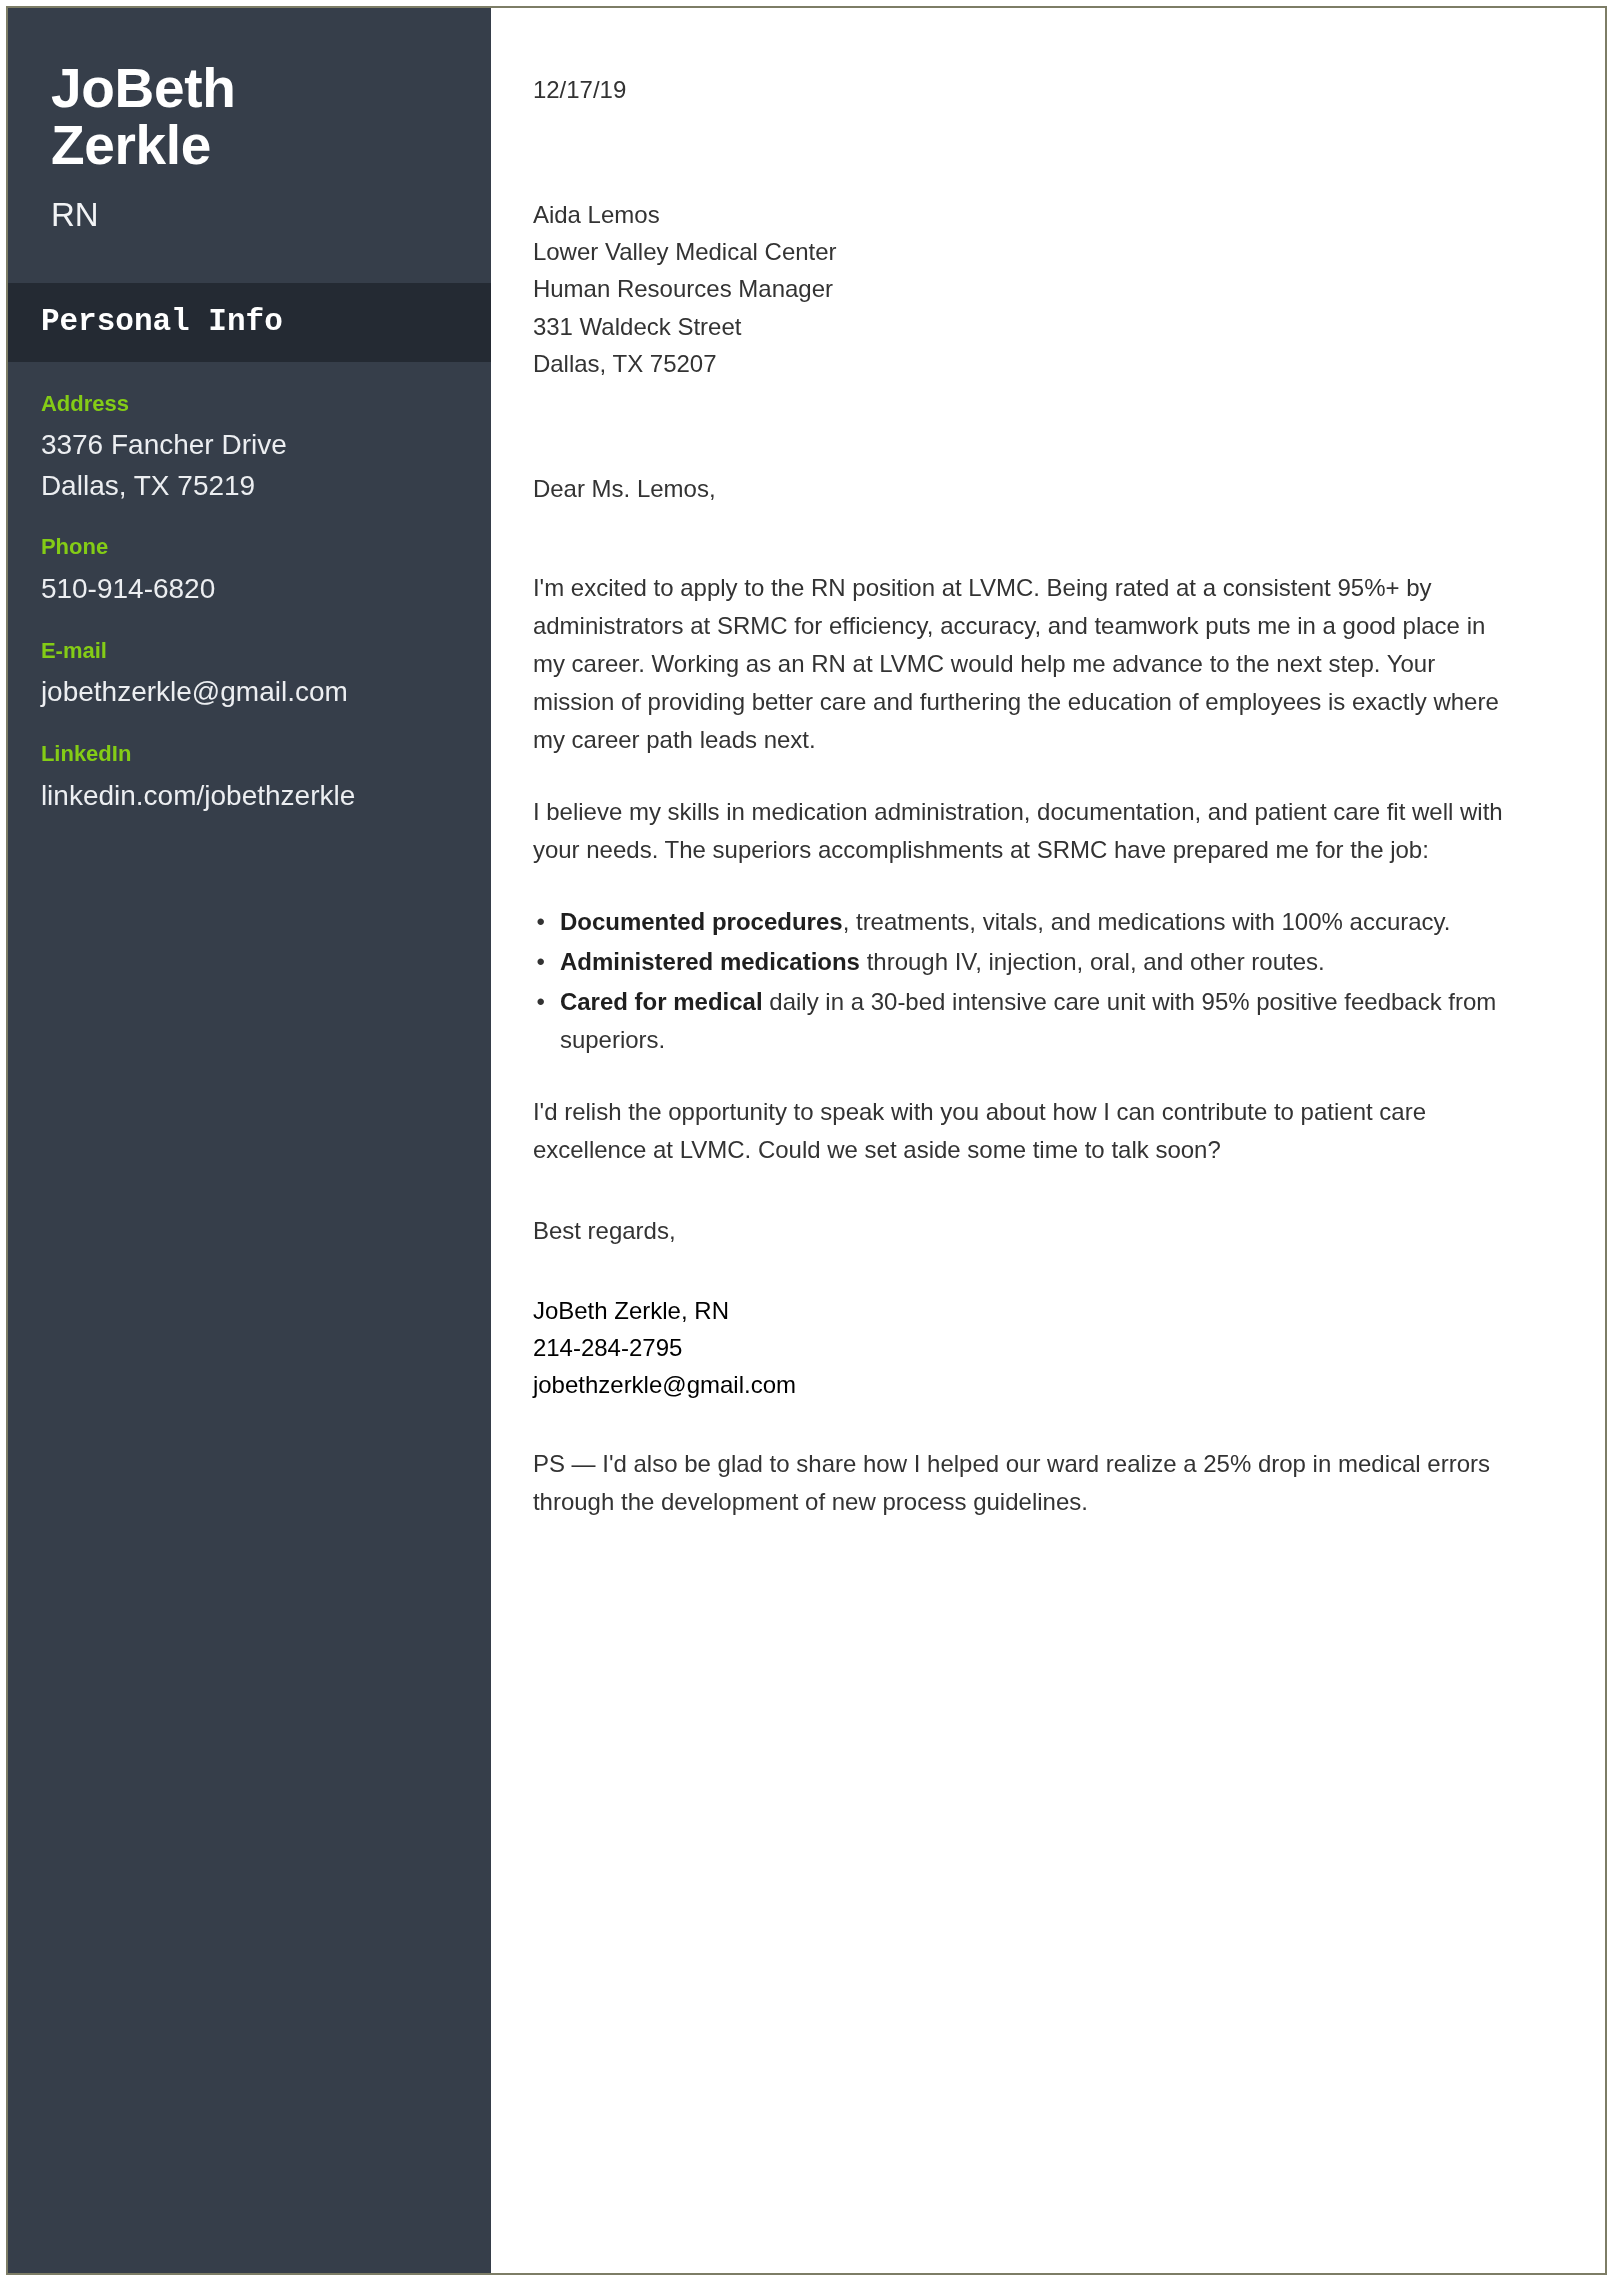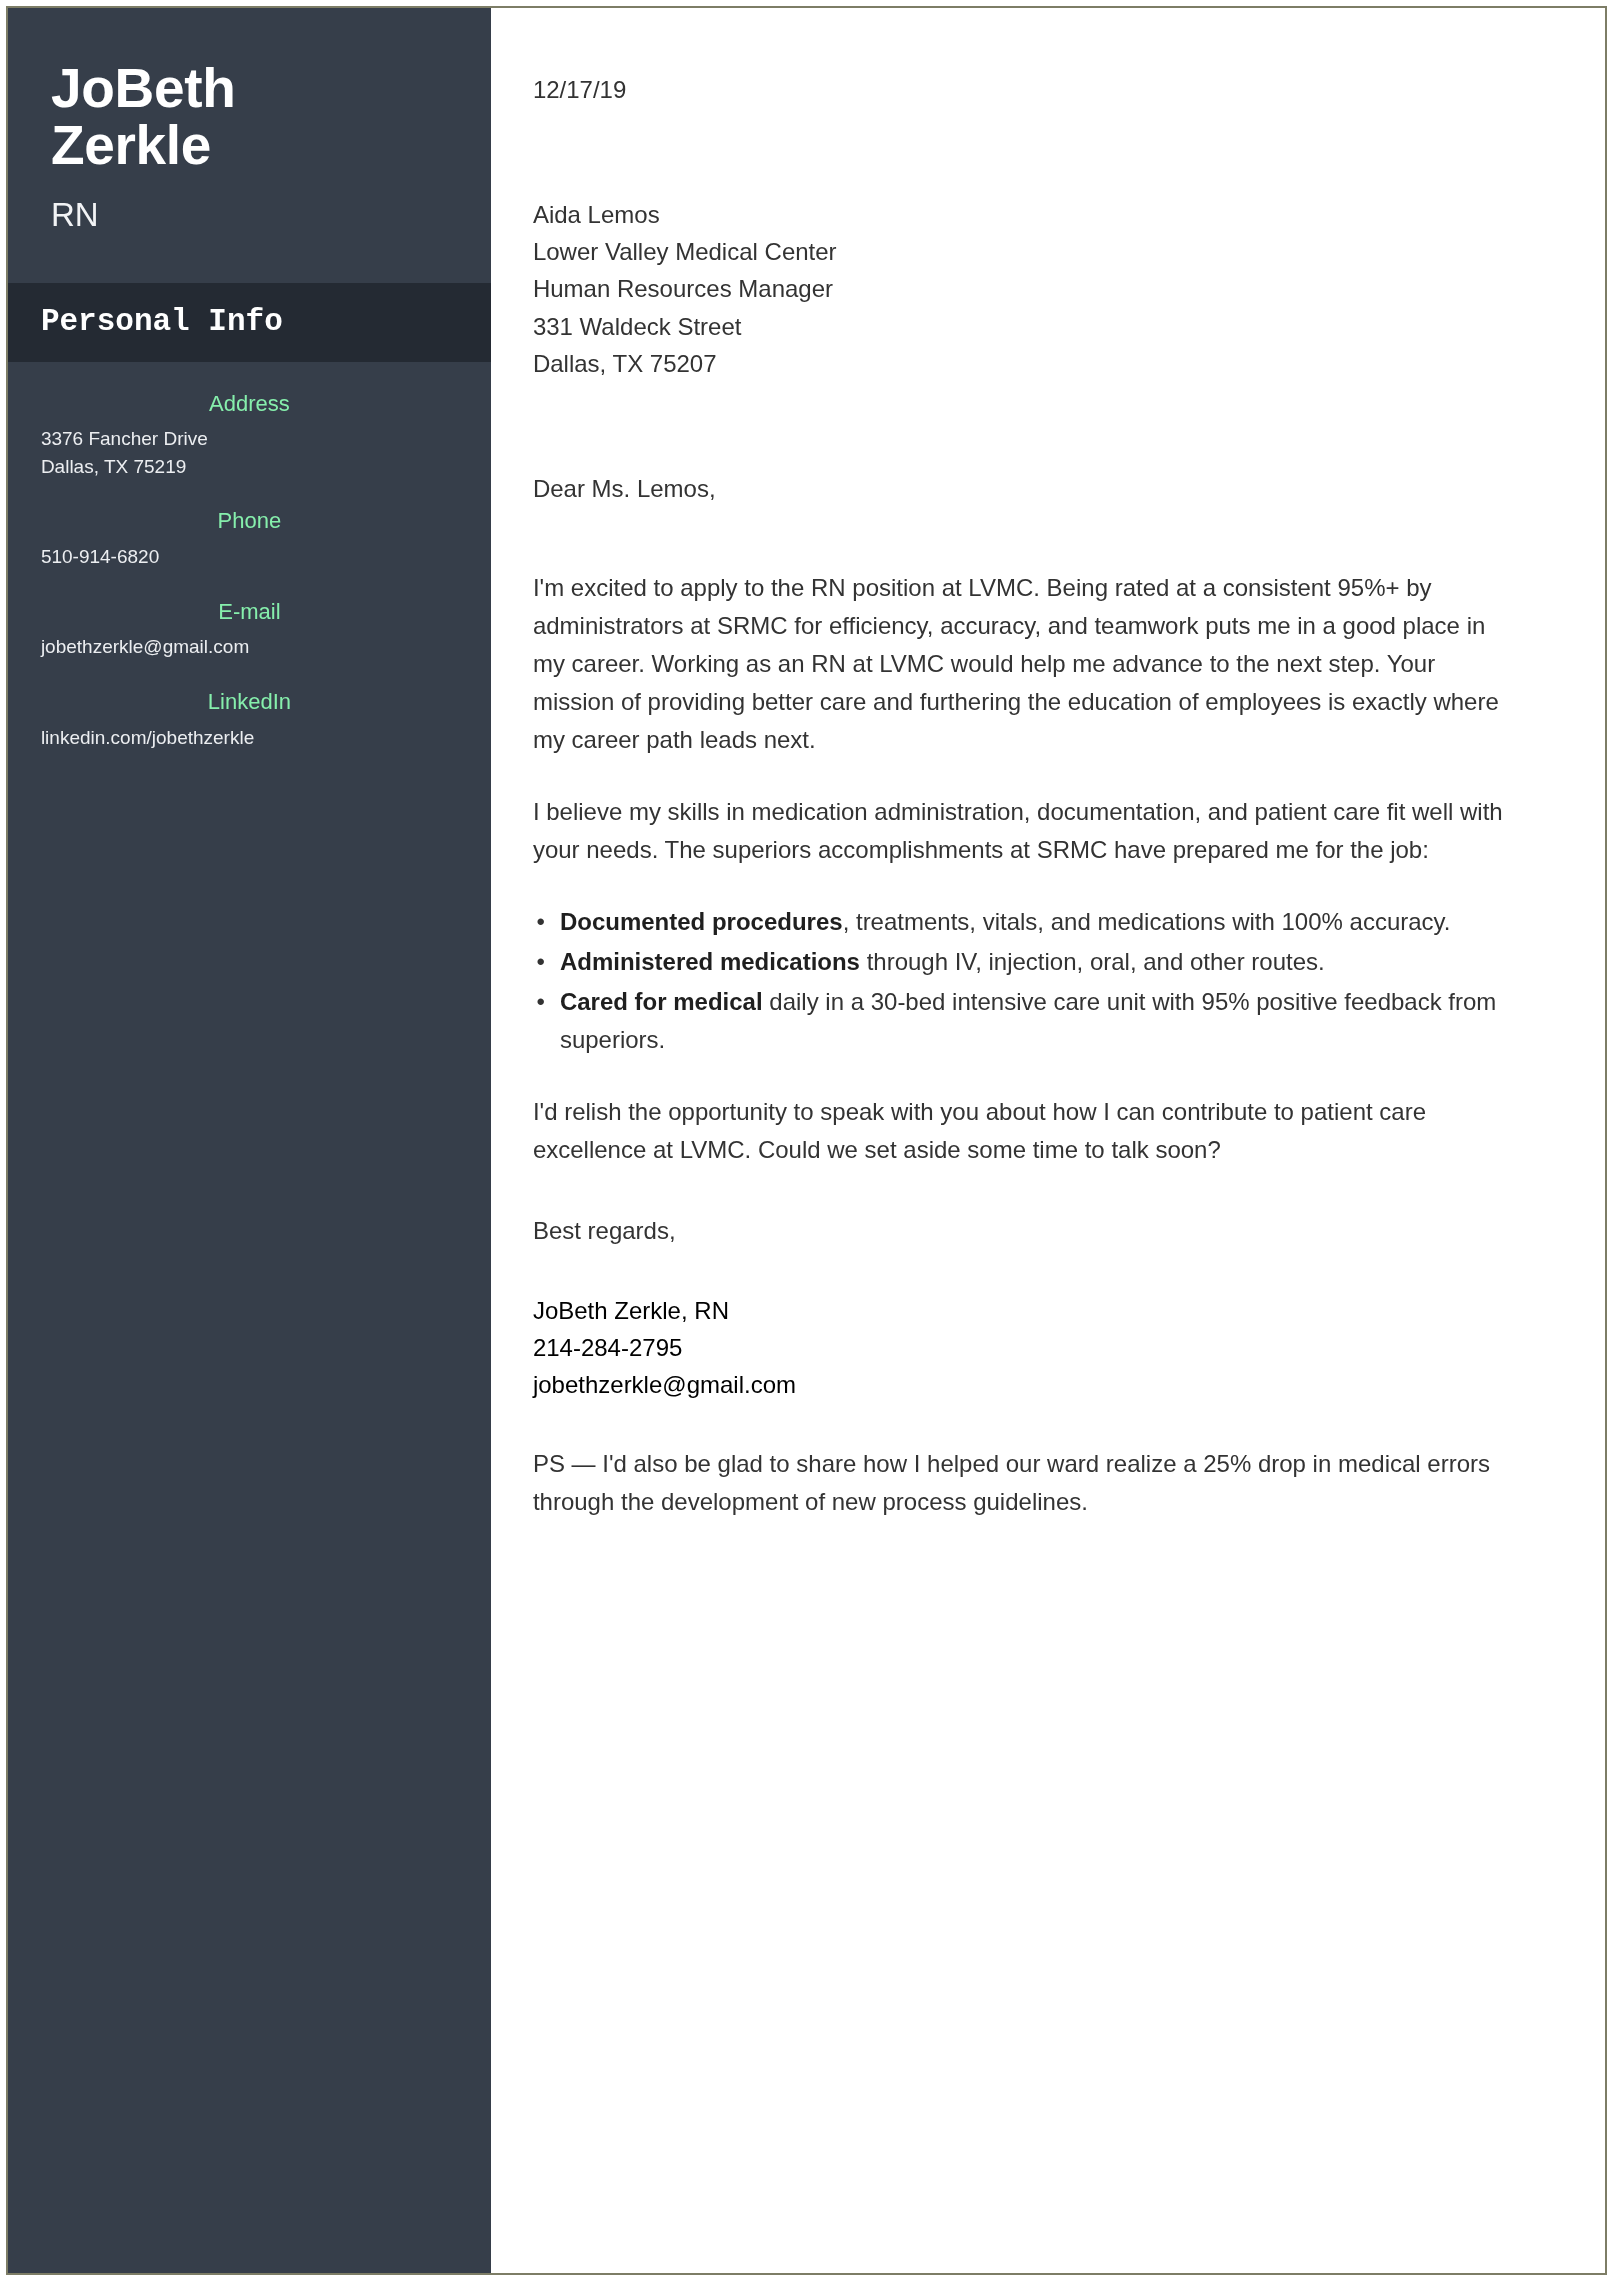--- a/index.html
+++ b/index.html
@@ -69,28 +69,27 @@
   }
 
   .info-list {
     padding: 27px 33px 0 33px;
   }
   .info-group {
     margin-bottom: 26px;
   }
   .info-label {
     font-size: 22px;
-    font-weight: normal;
-    color: #86efac;
+    font-weight: bold;
+    color: #84cc16;
     line-height: 1.35;
     margin-bottom: 7px;
-    text-align: center;
   }
   .info-value {
-    font-size: 19px;
+    font-size: 28px;
     font-weight: normal;
     color: #eceef1;
     line-height: 1.45;
   }
 
   
   #letter {
     flex: 1 1 auto;
     background: #ffffff;
     padding: 63px 94px 0 42px;

